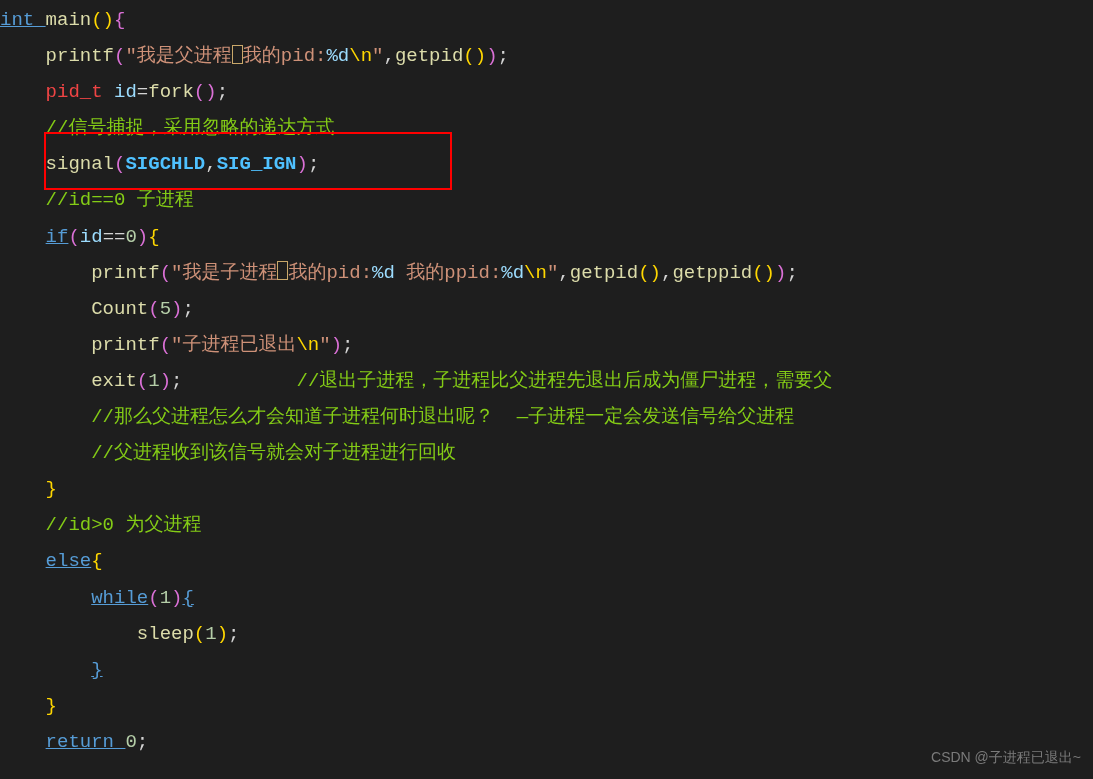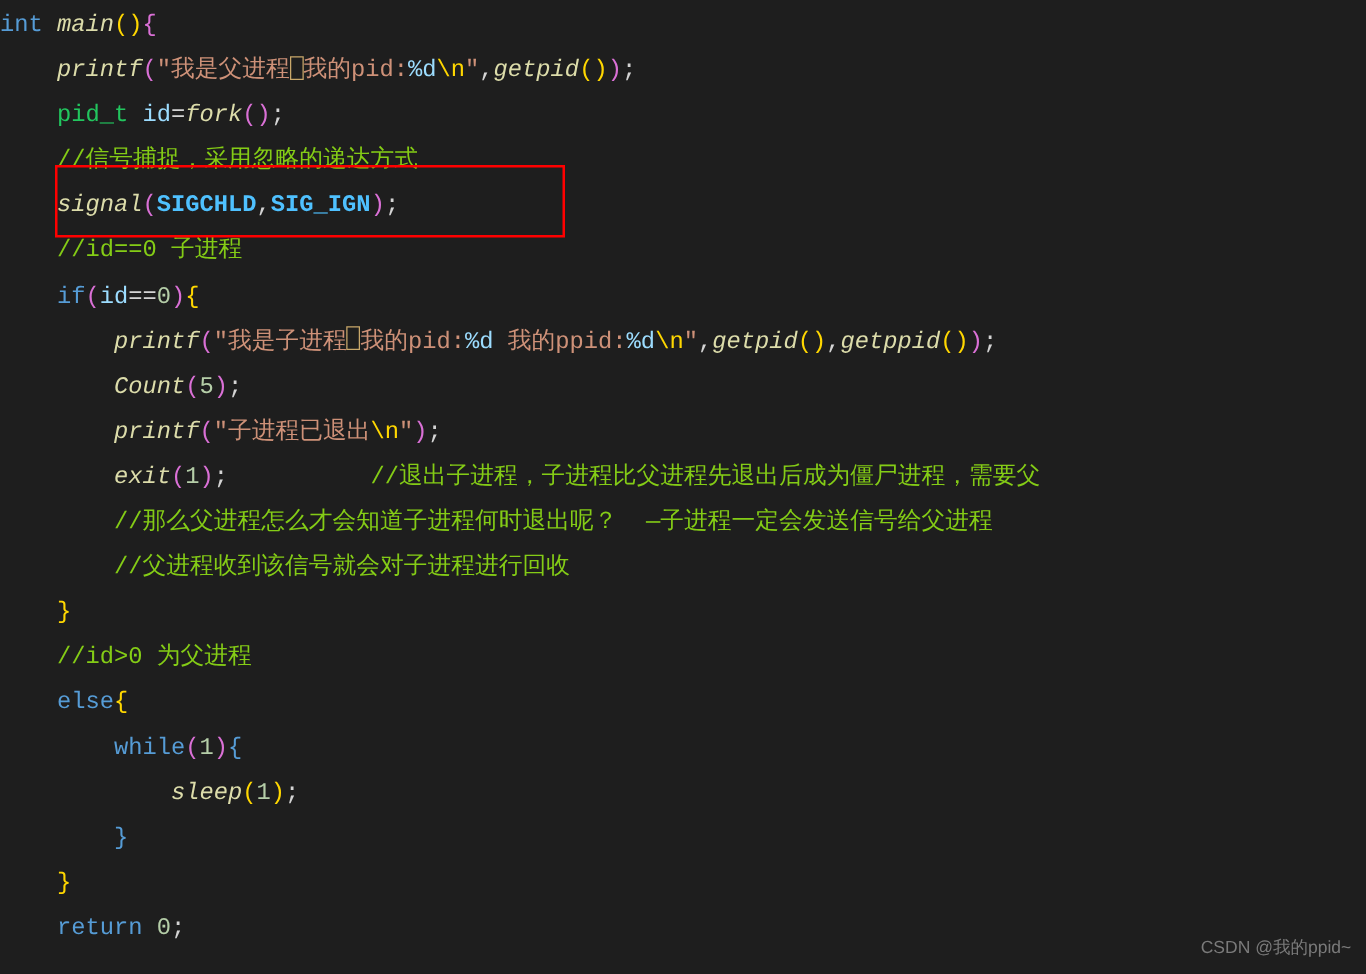--- a/index.html
+++ b/index.html
@@ -13,31 +13,31 @@
     height: 779px;
     overflow: hidden;
     position: relative;
     padding-top: 2px;
   }
   .code-area {
     position: relative;
     white-space: pre;
   }
   .line { display: block; }
-  .kw { color: #569cd6; }      
-  .fn { color: #dcdcaa; font-style: italic; }      
+  .kw { color: #569cd6; text-decoration: underline; }      
+  .fn { color: #dcdcaa; }      
   .var { color: #9cdcfe; }     
   .const { color: #4fc1ff; font-weight: bold; }   
   .str { color: #ce9178; }     
   .num { color: #b5cea8; }     
   .cmt { color: #84cc16; }     
   .brace { color: #da70d6; }   
   .brace2 { color: #ffd700; }  
   .punct { color: #d4d4d4; }
-  .type { color: #22c55e; }
+  .type { color: #ef4444; }
   .highlight-box {
     border: 1px solid #c9a86a;
     display: inline-block;
     width: 11px;
     height: 19px;
     vertical-align: middle;
     position: relative;
     top: -2px;
   }
   .red-box {
@@ -58,13 +58,13 @@
     font-family: sans-serif;
   }
 </style>
 </head>
 <body>
 
 <div class="code-area" id="code"><div class="line"><span class="kw">int </span><span class="fn">main</span><span class="brace2">()</span><span class="brace">{</span></div><div class="line">    <span class="fn">printf</span><span class="brace">(</span><span class="str">"我是父进程</span><span class="highlight-box"></span><span class="str">我的pid:</span><span class="var">%d</span><span class="brace2">\n</span><span class="str">"</span><span class="punct">,</span><span class="fn">getpid</span><span class="brace2">()</span><span class="brace">)</span><span class="punct">;</span></div><div class="line">    <span class="type">pid_t</span><span class="punct"> </span><span class="var">id</span><span class="punct">=</span><span class="fn">fork</span><span class="brace">()</span><span class="punct">;</span></div><div class="line">    <span class="cmt">//信号捕捉，采用忽略的递达方式</span></div><div class="line">    <span class="fn">signal</span><span class="brace">(</span><span class="const">SIGCHLD</span><span class="punct">,</span><span class="const">SIG_IGN</span><span class="brace">)</span><span class="punct">;</span></div><div class="line"></div><div class="line">    <span class="cmt">//id==0 子进程</span></div><div class="line">    <span class="kw">if</span><span class="brace">(</span><span class="var">id</span><span class="punct">==</span><span class="num">0</span><span class="brace">)</span><span class="brace2">{</span></div><div class="line">        <span class="fn">printf</span><span class="brace">(</span><span class="str">"我是子进程</span><span class="highlight-box"></span><span class="str">我的pid:</span><span class="var">%d</span><span class="str"> 我的ppid:</span><span class="var">%d</span><span class="brace2">\n</span><span class="str">"</span><span class="punct">,</span><span class="fn">getpid</span><span class="brace2">()</span><span class="punct">,</span><span class="fn">getppid</span><span class="brace2">()</span><span class="brace">)</span><span class="punct">;</span></div><div class="line">        <span class="fn">Count</span><span class="brace">(</span><span class="num">5</span><span class="brace">)</span><span class="punct">;</span></div><div class="line">        <span class="fn">printf</span><span class="brace">(</span><span class="str">"子进程已退出</span><span class="brace2">\n</span><span class="str">"</span><span class="brace">)</span><span class="punct">;</span></div><div class="line">        <span class="fn">exit</span><span class="brace">(</span><span class="num">1</span><span class="brace">)</span><span class="punct">;</span><span class="punct">          </span><span class="cmt">//退出子进程，子进程比父进程先退出后成为僵尸进程，需要父</span></div><div class="line">        <span class="cmt">//那么父进程怎么才会知道子进程何时退出呢？  —子进程一定会发送信号给父进程</span></div><div class="line">        <span class="cmt">//父进程收到该信号就会对子进程进行回收</span></div><div class="line">    <span class="brace2">}</span></div><div class="line">    <span class="cmt">//id&gt;0 为父进程</span></div><div class="line">    <span class="kw">else</span><span class="brace2">{</span></div><div class="line">        <span class="kw">while</span><span class="brace">(</span><span class="num">1</span><span class="brace">)</span><span class="kw">{</span></div><div class="line">            <span class="fn">sleep</span><span class="brace2">(</span><span class="num">1</span><span class="brace2">)</span><span class="punct">;</span></div><div class="line">        <span class="kw">}</span></div><div class="line">    <span class="brace2">}</span></div><div class="line">    <span class="kw">return </span><span class="num">0</span><span class="punct">;</span></div></div>
 
 <div class="red-box"></div>
 
-<div class="watermark">CSDN @我的ppid~</div>
+<div class="watermark">CSDN @子进程已退出~</div>
 
 </body></html>

